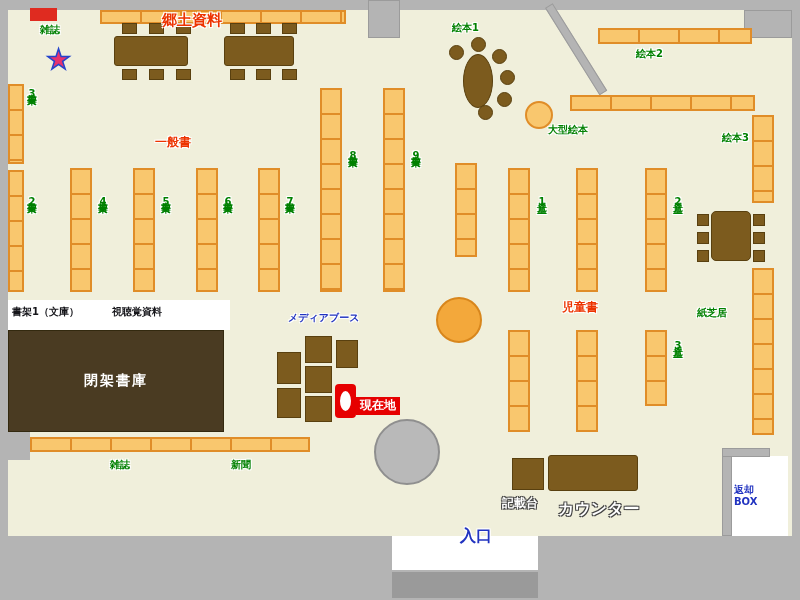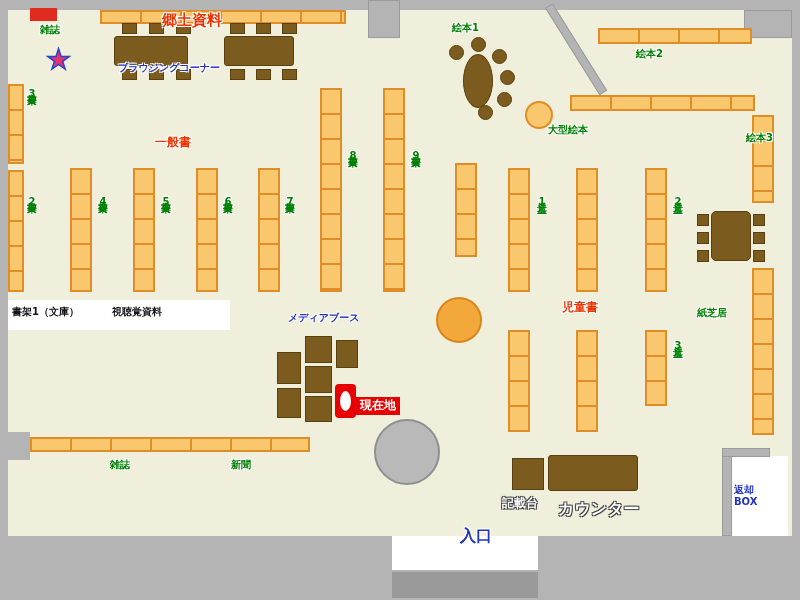--- a/index.html
+++ b/index.html
@@ -105,52 +105,54 @@
 
   <div class="abs wood" style="left:277px;top:352px;width:24px;height:32px;"></div>
   <div class="abs wood" style="left:277px;top:388px;width:24px;height:30px;"></div>
   <div class="abs wood" style="left:305px;top:336px;width:27px;height:27px;"></div>
   <div class="abs wood" style="left:305px;top:366px;width:27px;height:27px;"></div>
   <div class="abs wood" style="left:305px;top:396px;width:27px;height:26px;"></div>
   <div class="abs wood" style="left:336px;top:340px;width:22px;height:28px;"></div>
   <div class="abs marker" style="left:335px;top:384px;width:21px;height:34px;"></div>
 
   <div class="abs" style="left:8px;top:300px;width:222px;height:30px;background:#fff;z-index:2;"></div>
+  <div class="abs stacks" style="left:8px;top:330px;width:216px;height:102px;">
+    <span>閉架書庫</span>
+  </div>
 
   <div class="abs pillar" style="left:374px;top:419px;width:66px;height:66px;"></div>
   <div class="abs otable" style="left:436px;top:297px;width:46px;height:46px;"></div>
 
   <div class="abs wood" style="left:711px;top:211px;width:40px;height:50px;border-radius:5px;"></div>
   <div class="abs chair" style="left:697px;top:214px;width:12px;height:12px;"></div>
   <div class="abs chair" style="left:697px;top:232px;width:12px;height:12px;"></div>
   <div class="abs chair" style="left:697px;top:250px;width:12px;height:12px;"></div>
   <div class="abs chair" style="left:753px;top:214px;width:12px;height:12px;"></div>
   <div class="abs chair" style="left:753px;top:232px;width:12px;height:12px;"></div>
   <div class="abs chair" style="left:753px;top:250px;width:12px;height:12px;"></div>
 
   <div class="abs wood" style="left:512px;top:458px;width:32px;height:32px;"></div>
   <div class="abs wood" style="left:548px;top:455px;width:90px;height:36px;border-radius:3px;"></div>
 
   <div class="abs lbl green" style="left:40px;top:24px;">雑誌</div>
   <div class="abs star" style="left:46px;top:46px;">★</div>
   <div class="abs lbl red" style="left:150px;top:12px;font-size:15px;margin-left:12px;">郷土資料</div>
-  <div class="abs lbl blue" style="left:118px;top:62px;">ブラウジングコーナー</div>
   <div class="abs lbl green vtext" style="left:26px;top:86px;">書架3</div>
   <div class="abs lbl green vtext" style="left:26px;top:194px;">書架2</div>
   <div class="abs lbl red" style="left:155px;top:136px;">一般書</div>
   <div class="abs lbl green vtext" style="left:97px;top:194px;">書架4</div>
   <div class="abs lbl green vtext" style="left:160px;top:194px;">書架5</div>
   <div class="abs lbl green vtext" style="left:222px;top:194px;">書架6</div>
   <div class="abs lbl green vtext" style="left:284px;top:194px;">書架7</div>
   <div class="abs lbl green vtext" style="left:347px;top:148px;">書架8</div>
   <div class="abs lbl green vtext" style="left:410px;top:148px;">書架9</div>
   <div class="abs lbl green" style="left:452px;top:22px;">絵本1</div>
   <div class="abs lbl green" style="left:636px;top:48px;">絵本2</div>
   <div class="abs lbl green" style="left:548px;top:124px;">大型絵本</div>
-  <div class="abs lbl green" style="left:746px;top:132px;">絵本3</div>
+  <div class="abs lbl green" style="left:722px;top:132px;">絵本3</div>
   <div class="abs lbl green vtext" style="left:536px;top:194px;">児童1</div>
   <div class="abs lbl green vtext" style="left:672px;top:194px;">児童2</div>
   <div class="abs lbl red" style="left:562px;top:301px;">児童書</div>
   <div class="abs lbl green" style="left:697px;top:307px;">紙芝居</div>
   <div class="abs lbl green vtext" style="left:672px;top:338px;">児童3</div>
   <div class="abs lbl dark" style="left:12px;top:306px;z-index:5;">書架1（文庫）</div>
   <div class="abs lbl dark" style="left:112px;top:306px;z-index:5;">視聴覚資料</div>
   <div class="abs lbl blue" style="left:288px;top:312px;">メディアブース</div>
   <div class="abs lbl badge" style="left:356px;top:397px;">現在地</div>
   <div class="abs lbl green" style="left:110px;top:459px;">雑誌</div>

